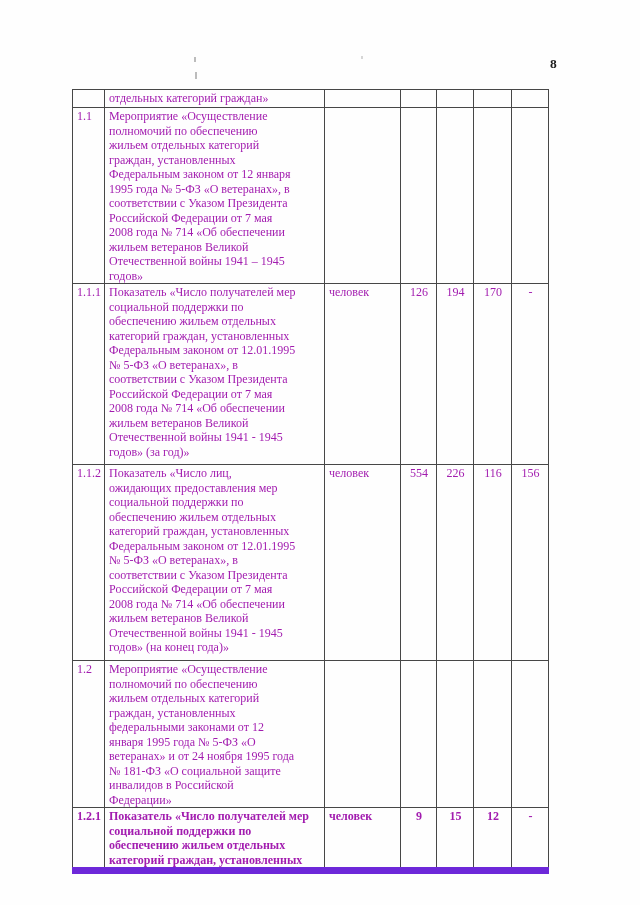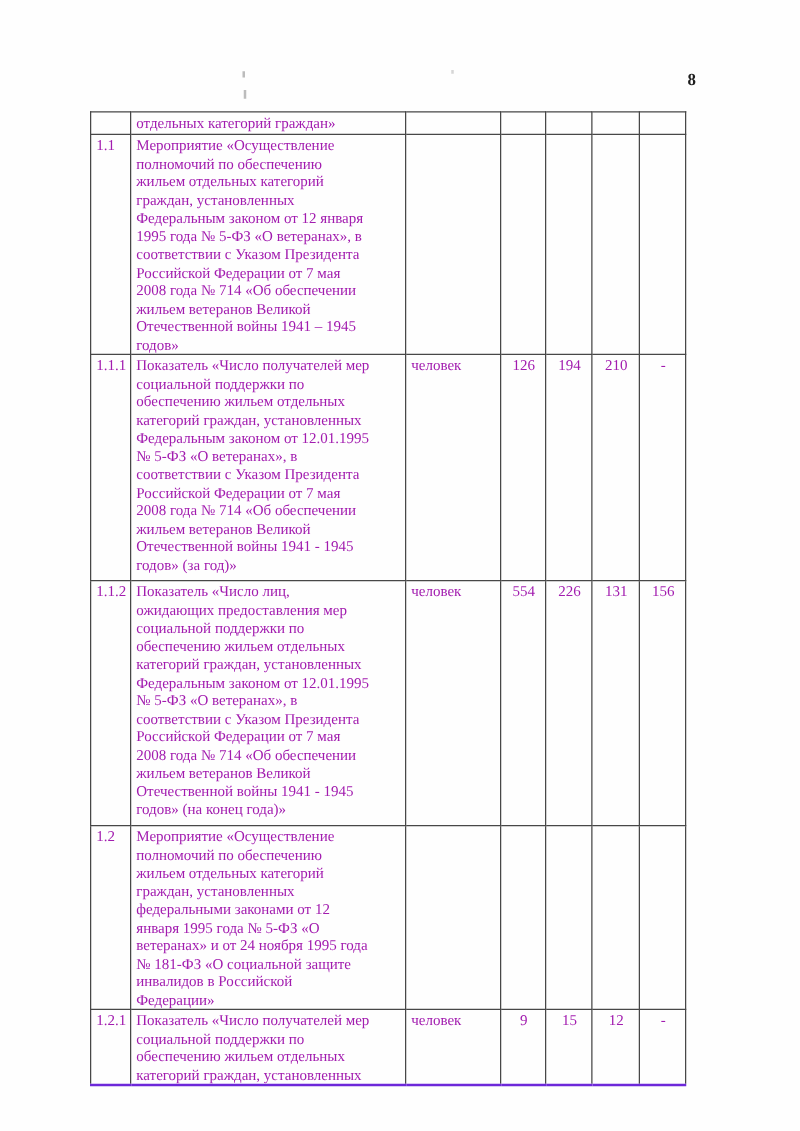--- a/index.html
+++ b/index.html
@@ -39,21 +39,22 @@
     line-height: 14.5px;
     color: #a21caf;
   }
   table.report td {
     border: 1px solid #474747;
     vertical-align: top;
     padding: 1px 3px 0 4px;
     overflow: hidden;
   }
   table.report tr:last-child td {
-    border-bottom: 2px solid #6d28d9;
+    border-bottom: 7px solid #6d28d9;
+    font-weight: bold;
   }
   td.c-num {
     padding-left: 4px;
     white-space: nowrap;
     margin-top: 39px;
   }
   td.c-text {
     white-space: pre-line;
     padding-left: 6px;
     padding-right: 2px;
@@ -135,42 +136,42 @@
 № 5-ФЗ «О ветеранах», в
 соответствии с Указом Президента
 Российской Федерации от 7 мая
 2008 года № 714 «Об обеспечении
 жильем ветеранов Великой
 Отечественной войны 1941 - 1945
 годов» (за год)»</td>
           <td class="c-unit">человек</td>
           <td class="c-val">126</td>
           <td class="c-val">194</td>
-          <td class="c-val">210</td>
+          <td class="c-val">170</td>
           <td class="c-val">-</td>
         </tr>
         <tr style="height: 196px;">
           <td class="c-num">1.1.2</td>
           <td class="c-text">Показатель «Число лиц,
 ожидающих предоставления мер
 социальной поддержки по
 обеспечению жильем отдельных
 категорий граждан, установленных
 Федеральным законом от 12.01.1995
 № 5-ФЗ «О ветеранах», в
 соответствии с Указом Президента
 Российской Федерации от 7 мая
 2008 года № 714 «Об обеспечении
 жильем ветеранов Великой
 Отечественной войны 1941 - 1945
 годов» (на конец года)»</td>
           <td class="c-unit">человек</td>
           <td class="c-val">554</td>
           <td class="c-val">226</td>
-          <td class="c-val">131</td>
+          <td class="c-val">116</td>
           <td class="c-val">156</td>
         </tr>
         <tr style="height: 147px;">
           <td class="c-num">1.2</td>
           <td class="c-text">Мероприятие «Осуществление
 полномочий по обеспечению
 жильем отдельных категорий
 граждан, установленных
 федеральными законами от 12
 января 1995 года № 5-ФЗ «О

